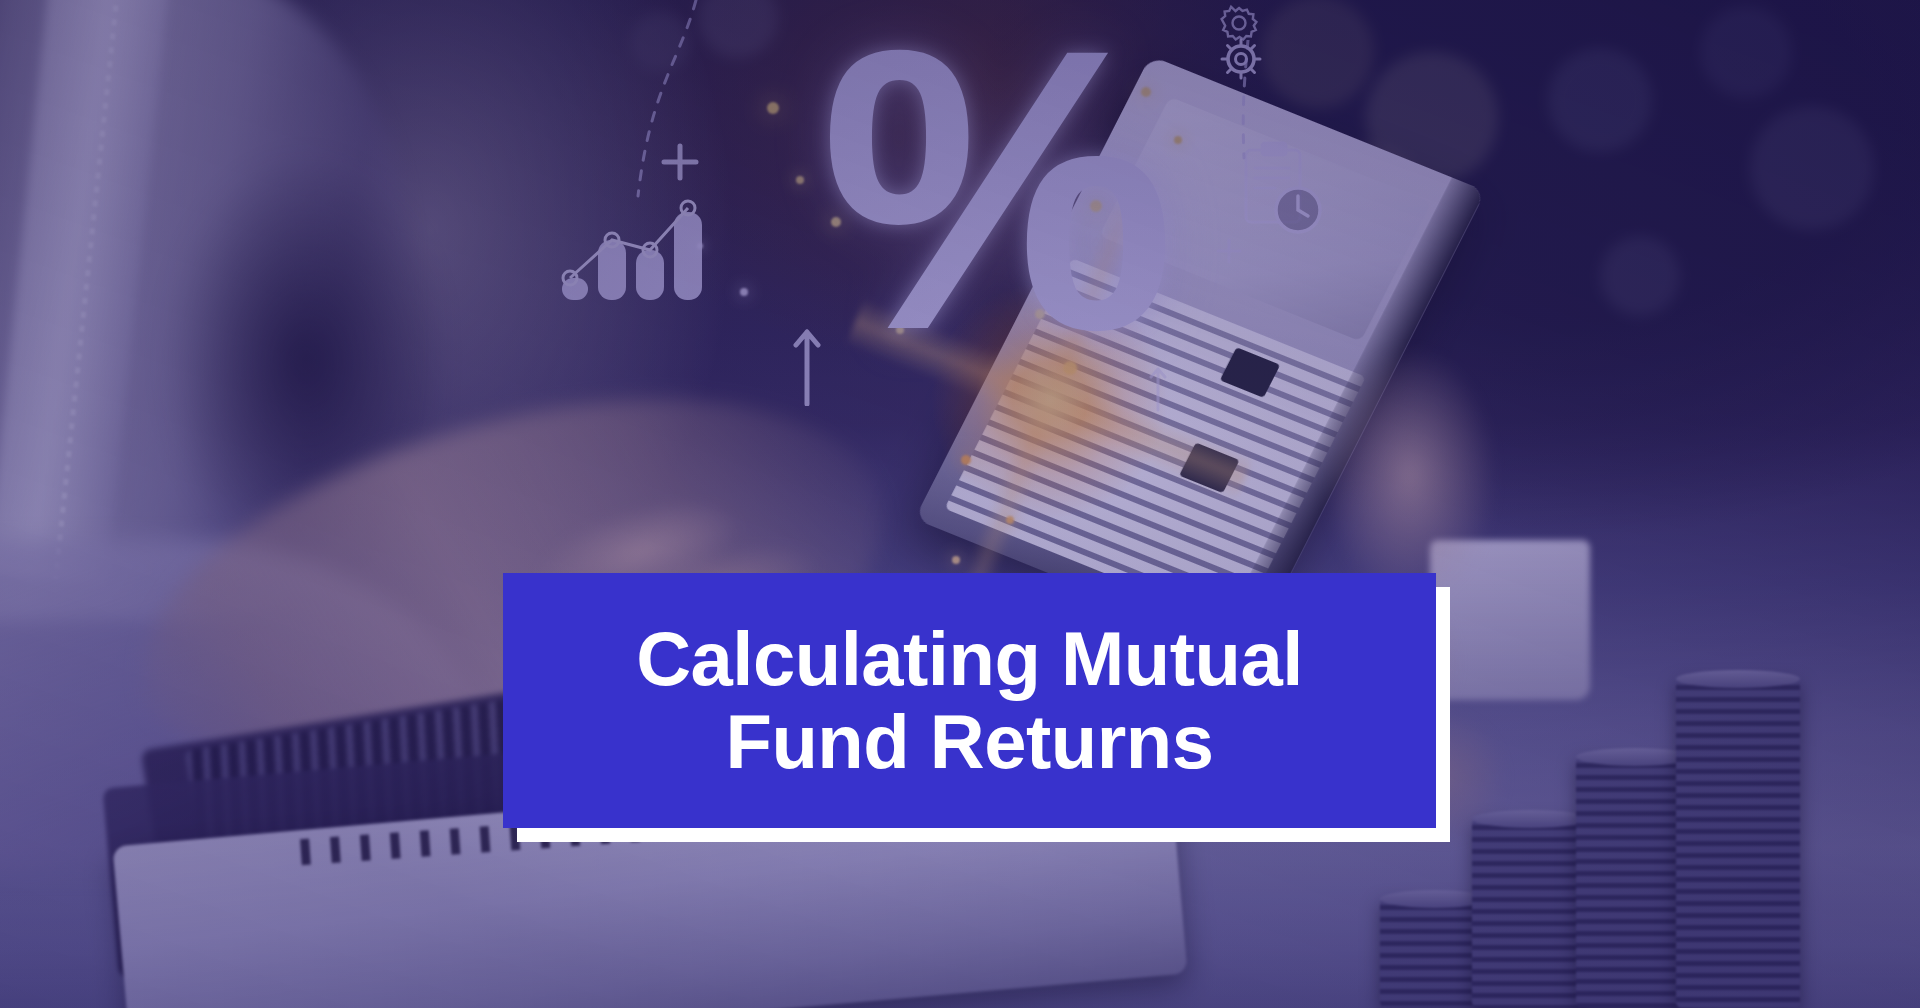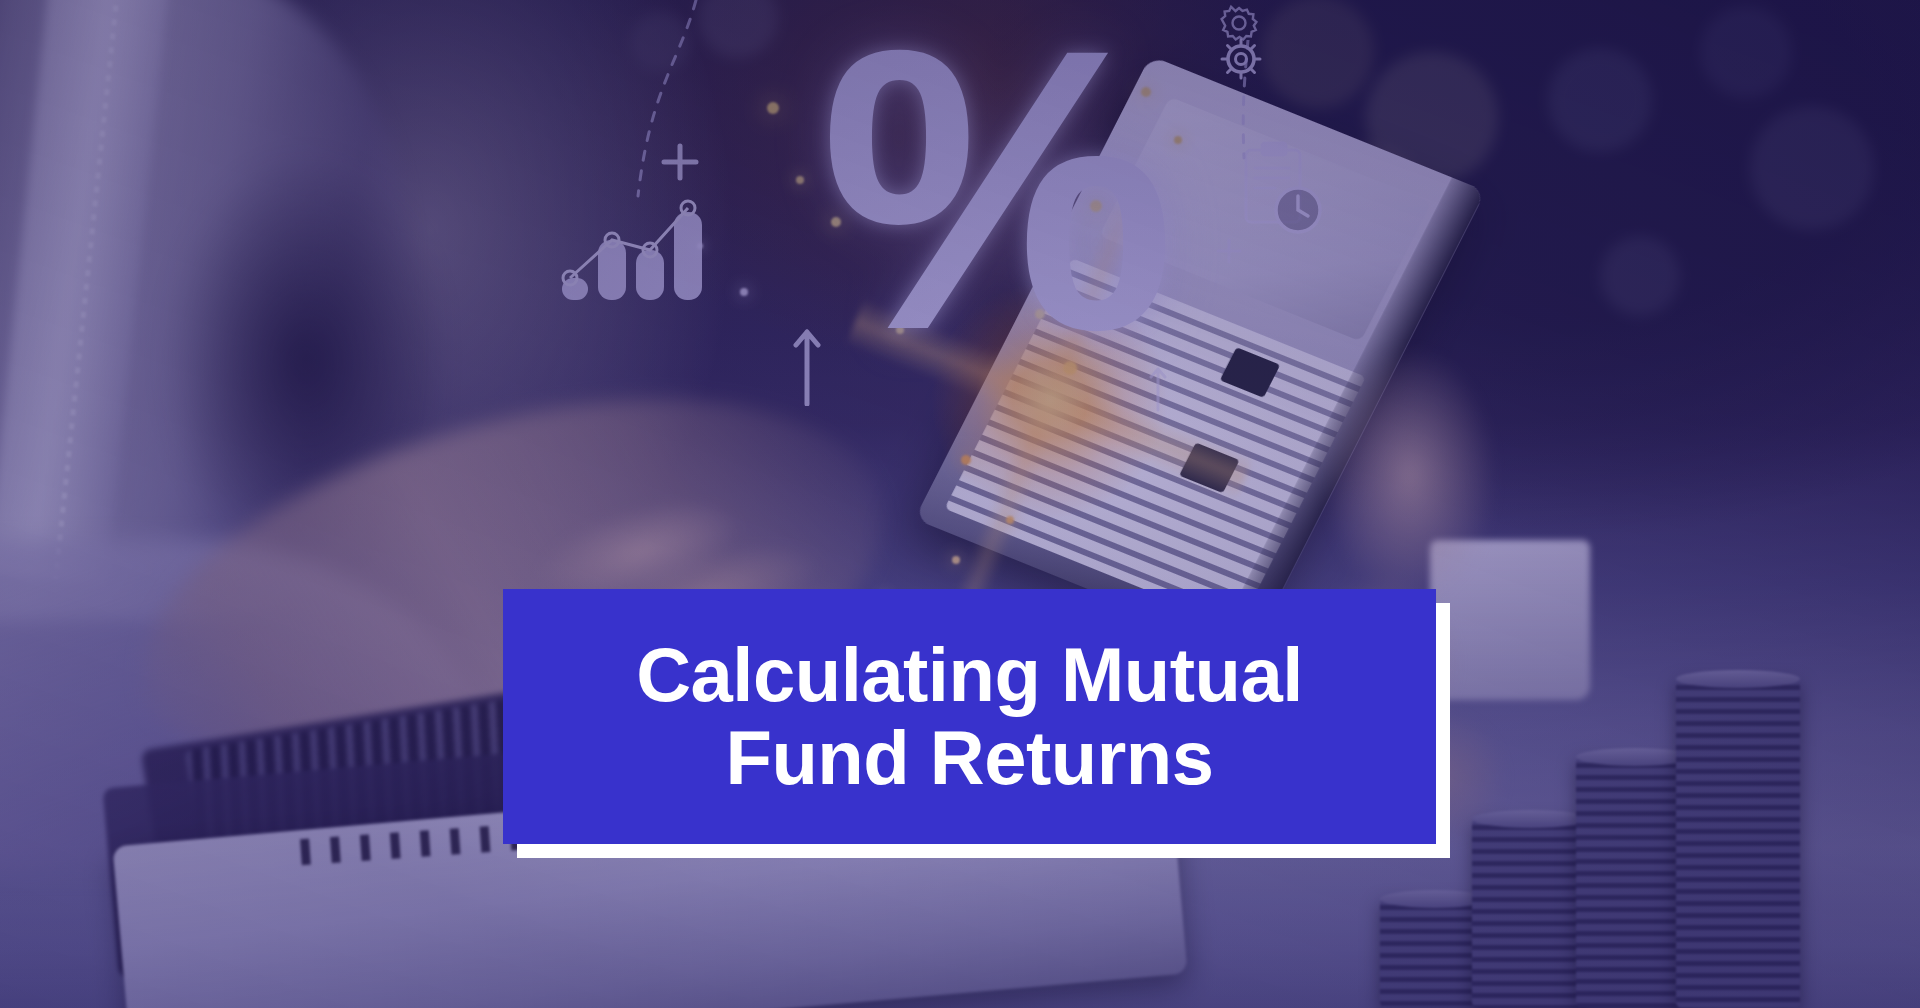--- a/index.html
+++ b/index.html
@@ -222,21 +222,21 @@
       linear-gradient(200deg, rgba(46,30,112,.46) 0%, rgba(58,42,124,.34) 38%, rgba(70,58,150,.30) 70%, rgba(82,74,164,.34) 100%);
     mix-blend-mode:multiply;
   }
   .tint2{
     background:radial-gradient(ellipse 1200px 760px at 58% 44%, rgba(120,106,210,.10), rgba(40,28,96,.34) 82%);
   }
 
   
   #title-card{
     position:absolute;
-    left:503px; top:589px;
+    left:503px; top:573px;
     width:933px; height:255px;
   }
   #title-frame{
     position:absolute;
     left:14px; top:14px;
     width:933px; height:255px;
     background:#ffffff;
   }
   #title-box{
     position:absolute;

